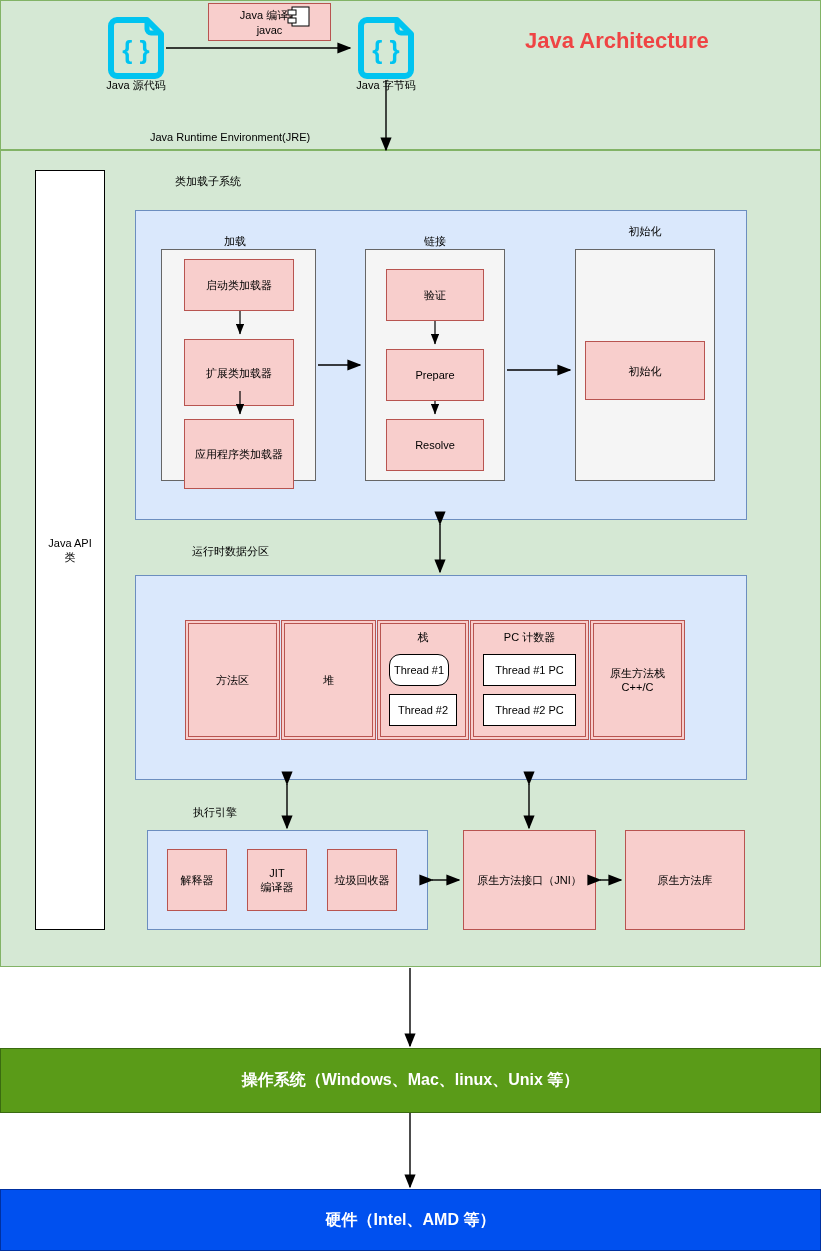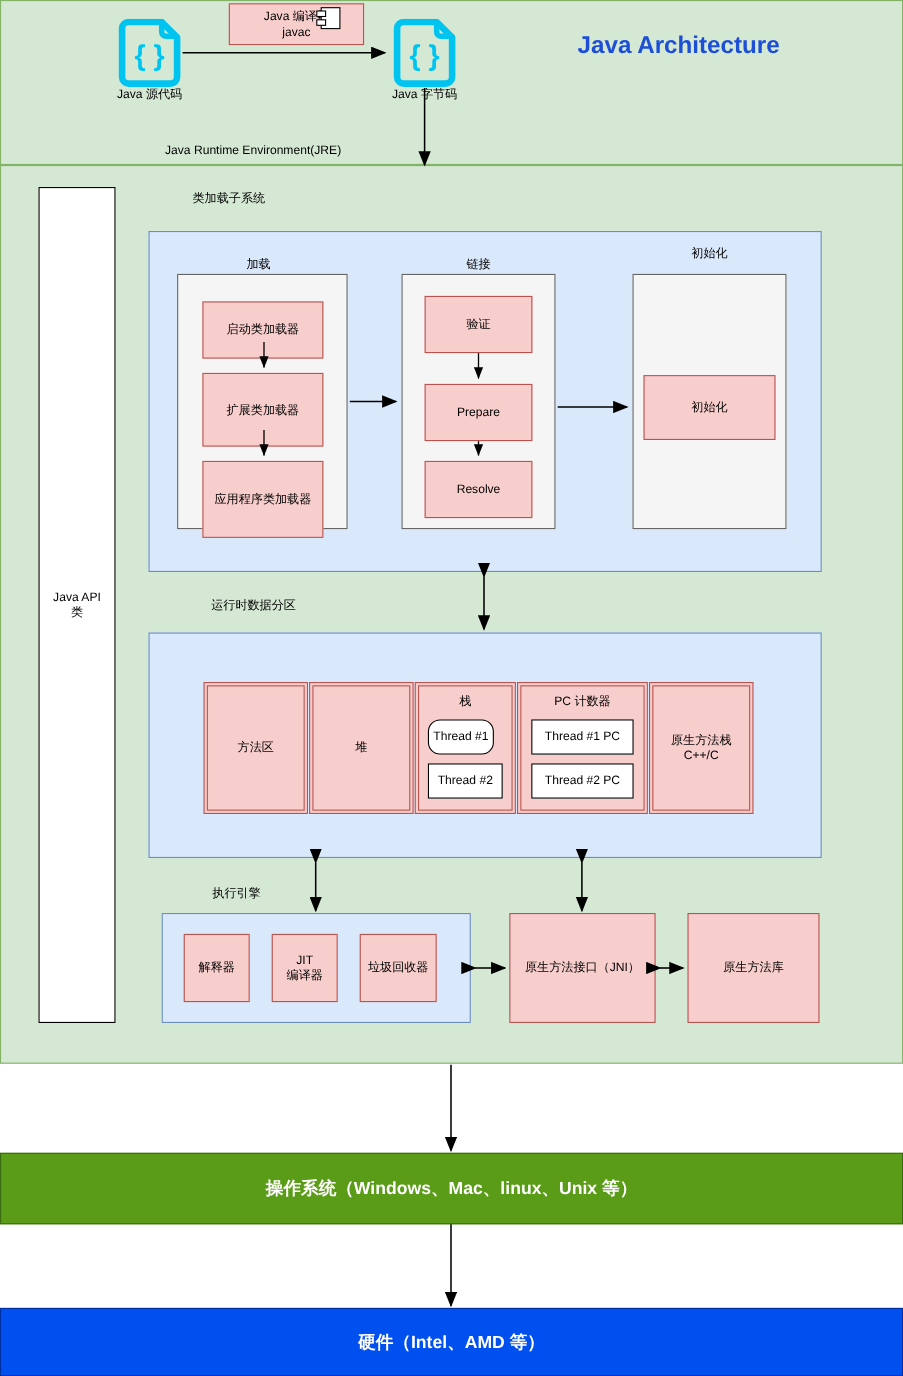--- a/index.html
+++ b/index.html
@@ -44,21 +44,21 @@
   }
   .white-box {
     background: #ffffff;
     border: 1px solid #000000;
   }
 
   
   .ttl {
     font-size: 22px;
     font-weight: bold;
-    color: #1d4ed8;
+    color: #ef4444;
     letter-spacing: 0px;
   }
   .lbl {
     font-size: 11px;
     color: #000;
     text-align: center;
     line-height: 14px;
   }
   .celltxt {
     display: flex;
@@ -163,21 +163,21 @@
       <span>类</span>
     </div>
   </div>
 
   <div class="abs lbl" style="left:175px; top:174px; width:140px; text-align:left;">类加载子系统</div>
 
   <div class="abs blue-box" style="left:135px; top:210px; width:612px; height:310px;"></div>
 
   <div class="abs lbl" style="left:190px; top:234px; width:90px;">加载</div>
   <div class="abs gray-box" style="left:161px; top:249px; width:155px; height:232px;"></div>
-  <div class="abs pink-box celltxt" style="left:184px; top:274px; width:110px; height:52px;">启动类加载器</div>
+  <div class="abs pink-box celltxt" style="left:184px; top:259px; width:110px; height:52px;">启动类加载器</div>
   <div class="abs pink-box celltxt" style="left:184px; top:339px; width:110px; height:67px;">扩展类加载器</div>
   <div class="abs pink-box celltxt" style="left:184px; top:419px; width:110px; height:70px;">应用程序类加载器</div>
 
   <div class="abs lbl" style="left:390px; top:234px; width:90px;">链接</div>
   <div class="abs gray-box" style="left:365px; top:249px; width:140px; height:232px;"></div>
   <div class="abs pink-box celltxt" style="left:386px; top:269px; width:98px; height:52px;">验证</div>
   <div class="abs pink-box celltxt" style="left:386px; top:349px; width:98px; height:52px;">Prepare</div>
   <div class="abs pink-box celltxt" style="left:386px; top:419px; width:98px; height:52px;">Resolve</div>
 
   <div class="abs lbl" style="left:600px; top:224px; width:90px;">初始化</div>

